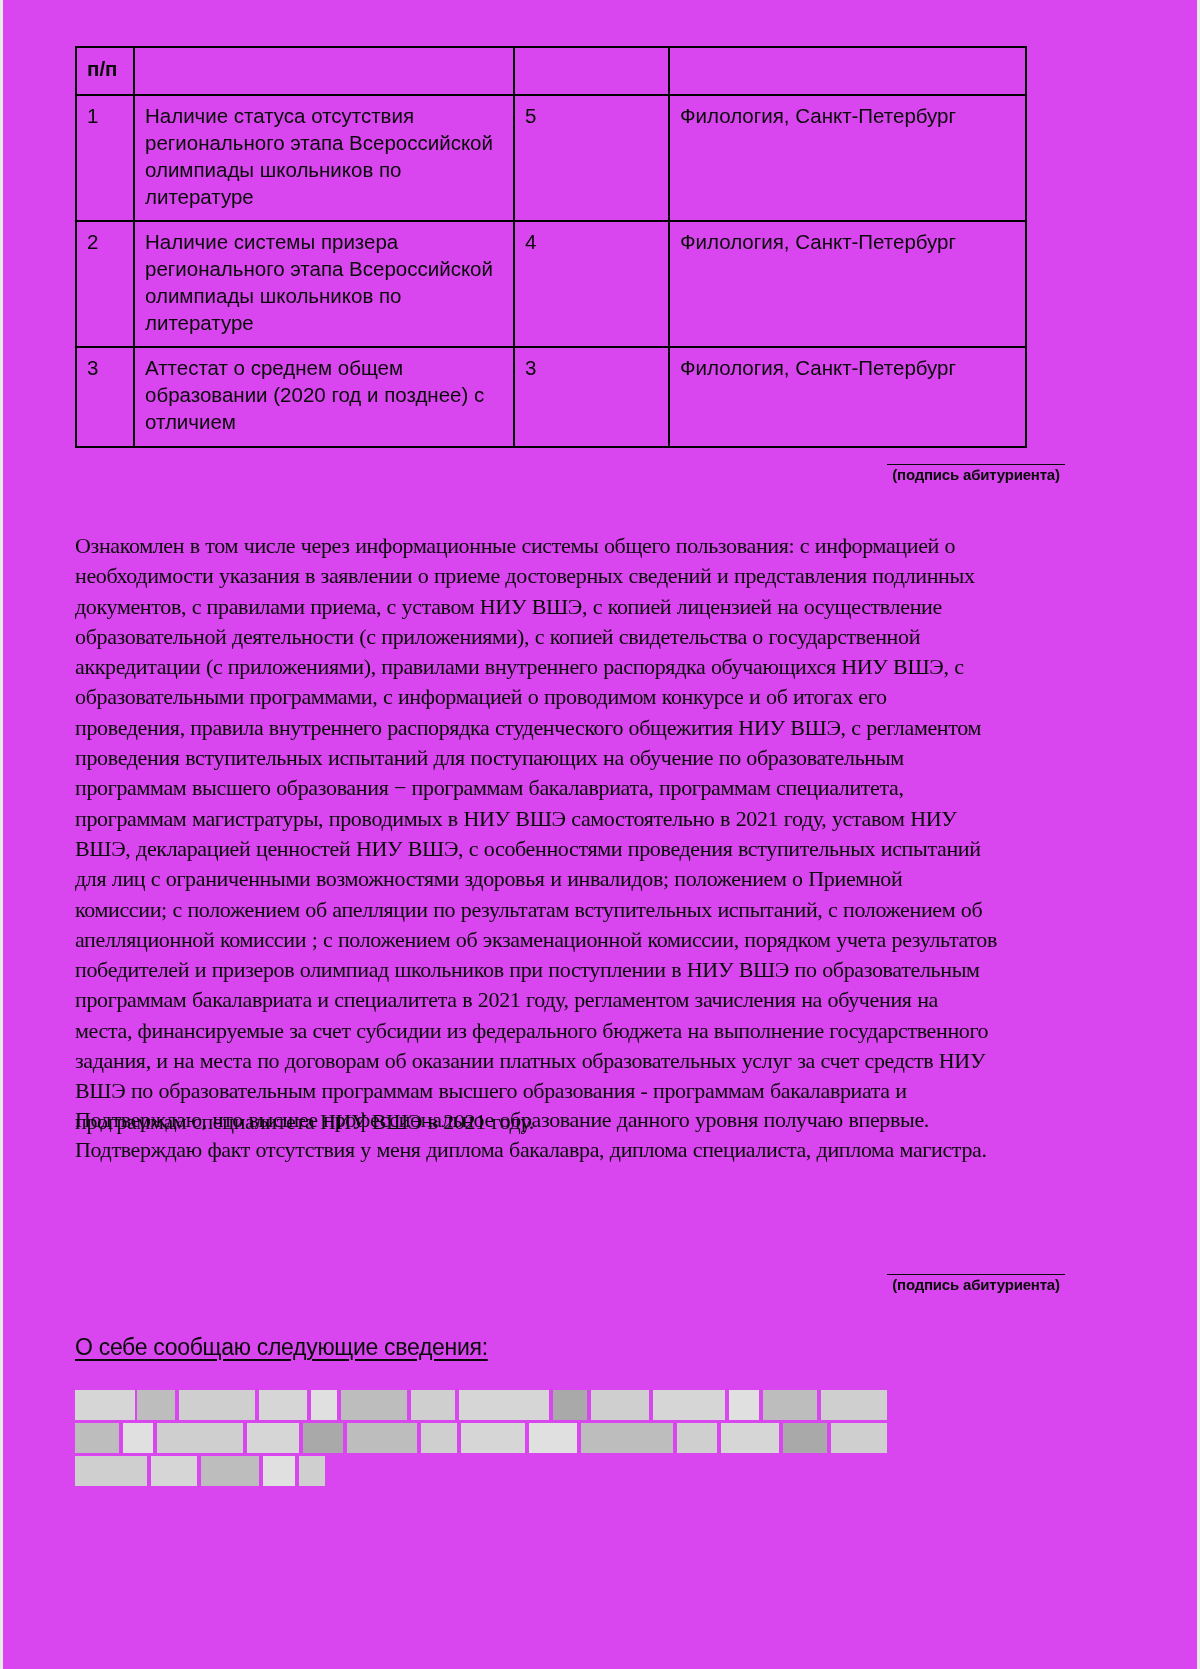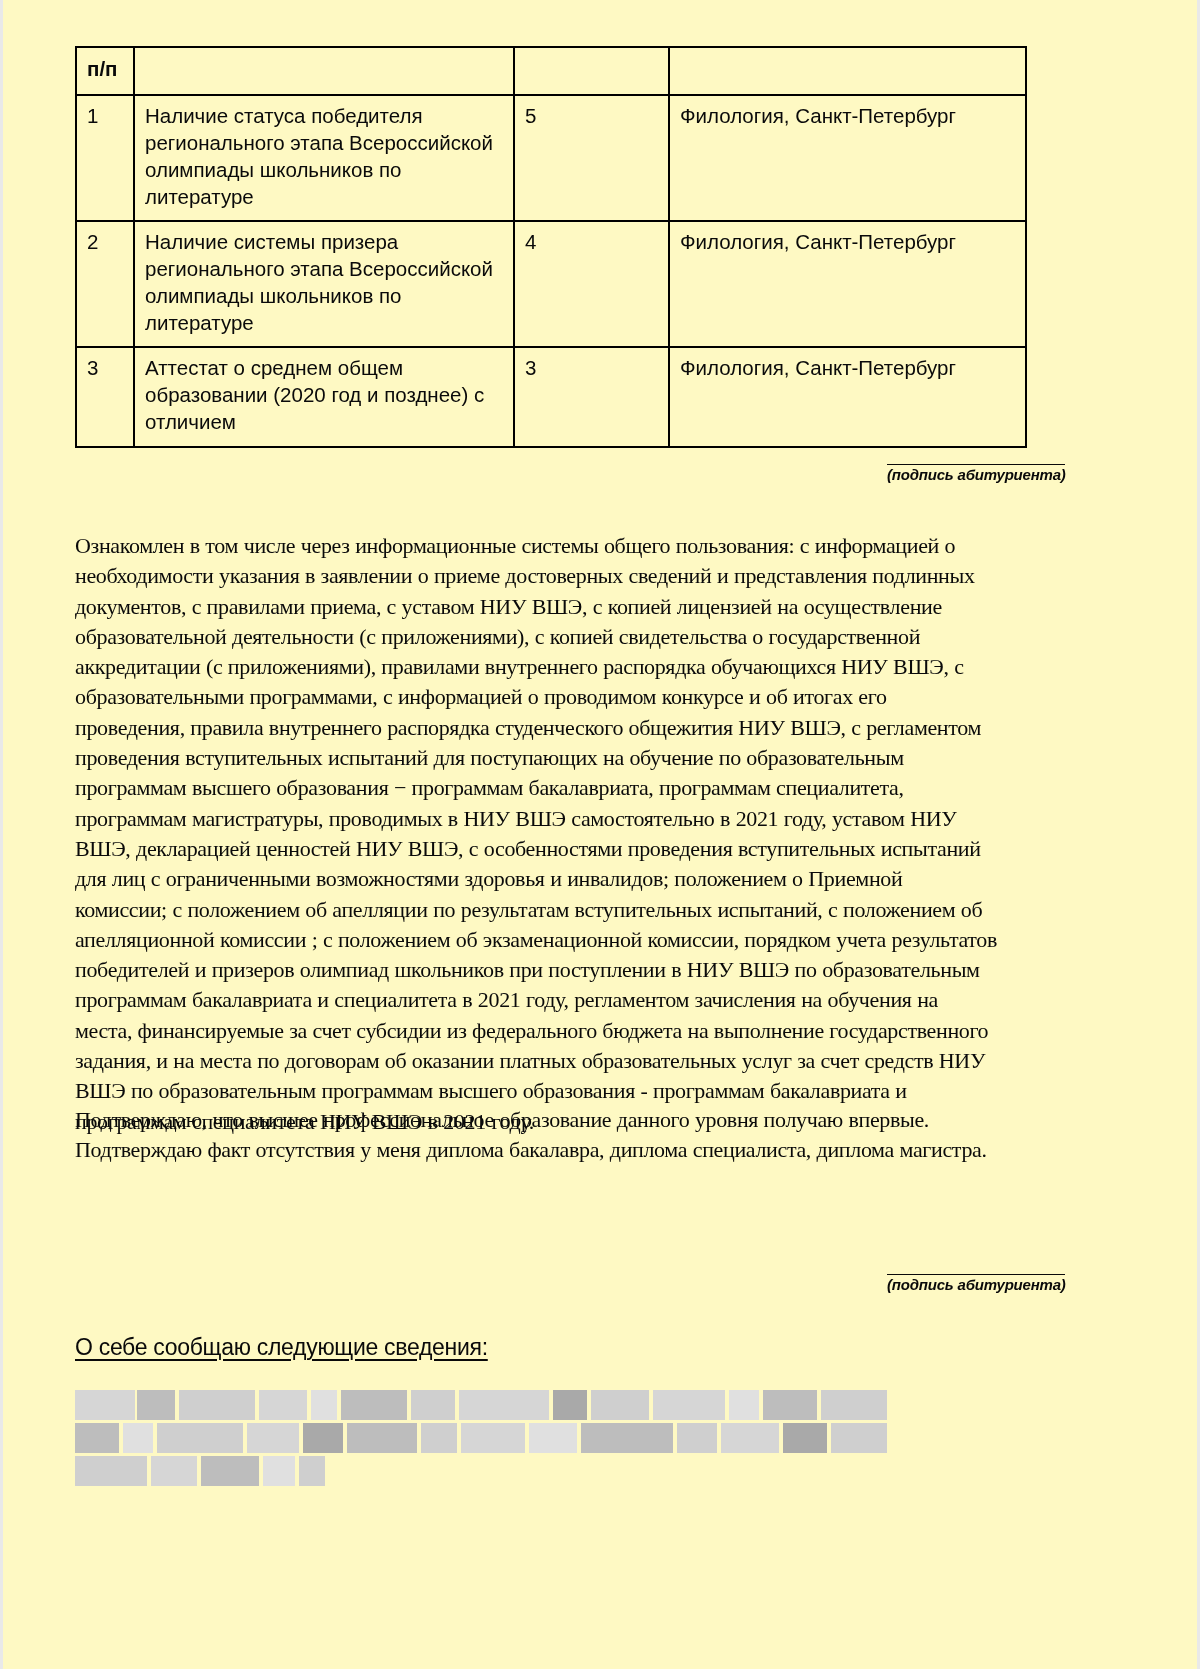--- a/index.html
+++ b/index.html
@@ -13,21 +13,21 @@
     position: relative;
     font-family: "Liberation Sans", "DejaVu Sans", sans-serif;
     color: #0a0a0a;
     overflow: hidden;
   }
 
   
   .page {
     position: absolute;
     inset: 0;
-    background: #fef9c3;
+    background: #d946ef;
     border-left: 3px solid #e9e9e9;
     border-right: 3px solid #e9e9e9;
     box-sizing: border-box;
   }
 
   .content {
     position: absolute;
     left: 72px;
     top: 0;
     width: 1012px;
@@ -64,22 +64,21 @@
   .col-desc  { width: 380px; }
   .col-cnt   { width: 155px; }
   .col-prog  { width: 357px; }
 
   .hdr-row th { height: 30px; }
 
   
   .sig-block {
     position: absolute;
     width: 178px;
-    text-align: right;
-    font-style: italic;
+    text-align: center;
   }
   .sig-line {
     border-top: 1.5px solid #0a0a0a;
     width: 100%;
     height: 0;
   }
   .sig-caption {
     font-size: 15px;
     font-weight: bold;
     letter-spacing: -0.2px;
@@ -161,21 +160,21 @@
         <tbody>
           <tr class="hdr-row">
             <th>п/п</th>
             <th></th>
             <th></th>
             <th></th>
           </tr>
 
           <tr>
             <td>1</td>
-            <td>Наличие статуса победителя регионального этапа Всероссийской олимпиады школьников по литературе</td>
+            <td>Наличие статуса отсутствия регионального этапа Всероссийской олимпиады школьников по литературе</td>
             <td>5</td>
             <td>Филология, Санкт-Петербург</td>
           </tr>
 
           <tr>
             <td>2</td>
             <td>Наличие системы призера регионального этапа Всероссийской олимпиады школьников по литературе</td>
             <td>4</td>
             <td>Филология, Санкт-Петербург</td>
           </tr>

